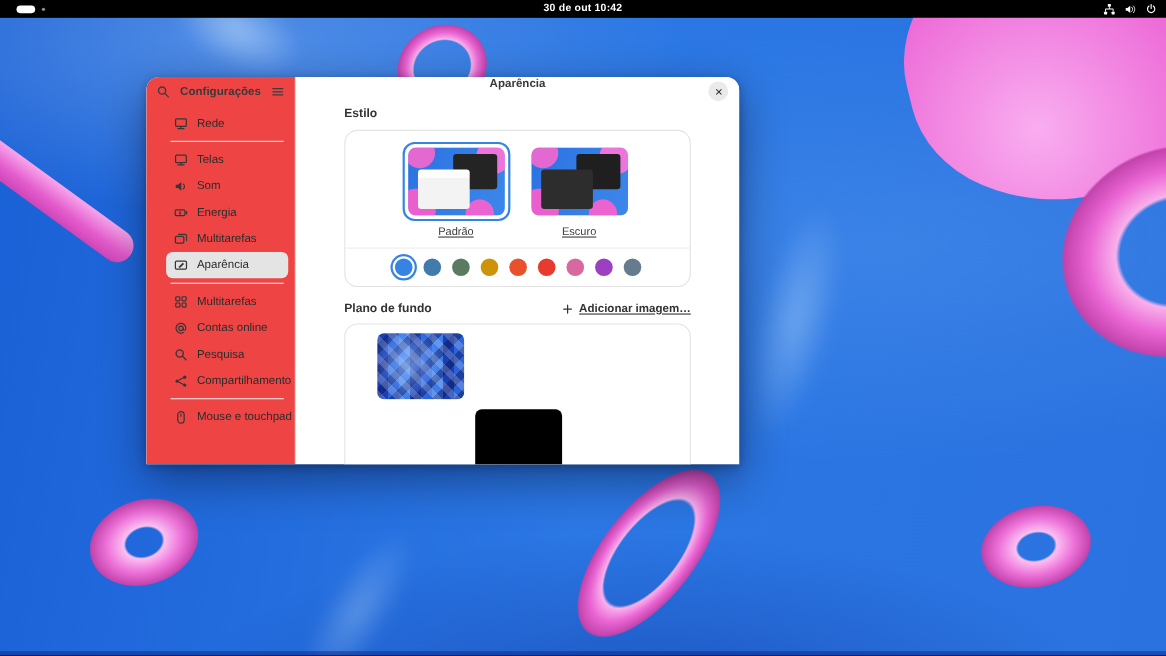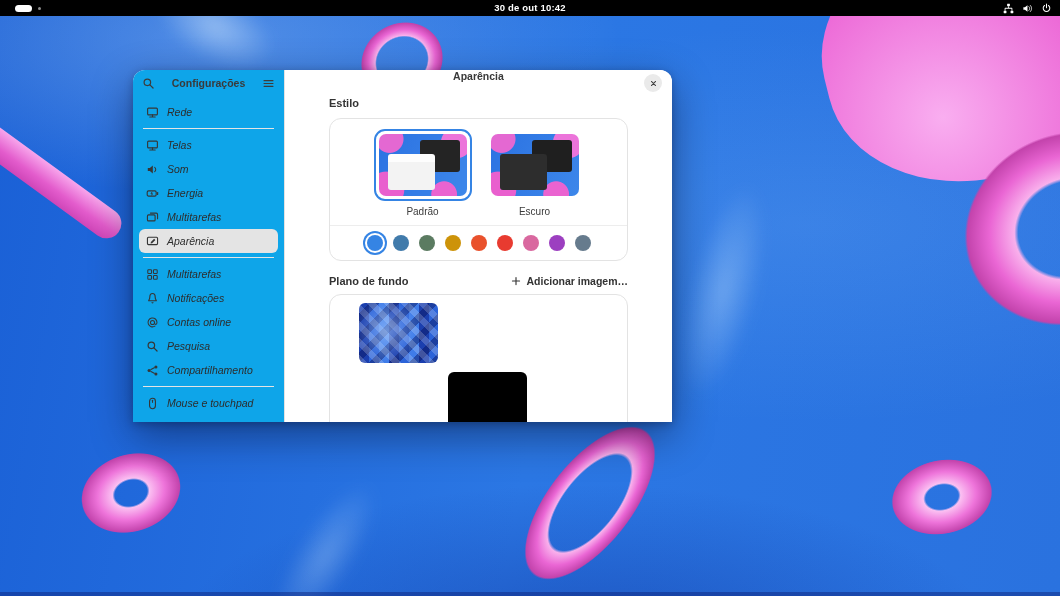--- a/index.html
+++ b/index.html
@@ -30,27 +30,27 @@
   .torus { background:radial-gradient(closest-side, rgba(0,0,0,0) 28%, #fbc0f2 32%, #ee74da 58%, #c343ac 84%, rgba(0,0,0,0) 86%); }
   .blob { border-radius:46%; }
   .streak { filter:blur(6px); border-radius:50%; }
 
   
   #window { position:absolute; left:133px; top:70px; width:539px; height:352px; z-index:20;
             border-radius:12px 12px 0 0; overflow:hidden; background:#fff;
             box-shadow:0 14px 42px rgba(0,0,20,.42), 0 2px 8px rgba(0,0,20,.25); display:flex; }
 
   
-  #sidebar { width:152px; background:#0ea5e9; border-right:1px solid #e2e2e2; flex-shrink:0;
+  #sidebar { width:136px; background:#ef4444; border-right:1px solid #e2e2e2; flex-shrink:0;
              display:flex; flex-direction:column; }
   #sidebar-header { height:26px; display:flex; align-items:center; padding:0 9px; gap:4px; }
   .hdr-icon { width:13px; height:13px; color:#3c3c3c; flex-shrink:0; }
   .hdr-icon svg { width:100%; height:100%; display:block; }
   #sidebar-title { flex:1; text-align:center; font-size:10.5px; font-weight:bold; color:#3a3a3a; }
-  #sidebar-nav { flex:1; padding:4px 0 0 0; overflow:hidden;font-style:italic; }
+  #sidebar-nav { flex:1; padding:4px 0 0 12px; overflow:hidden; }
   .sb-item { display:flex; align-items:center; gap:8px; height:24px; margin:0 6px; padding:0 7px;
              border-radius:6px; cursor:default; }
   .sb-item.selected { background:#e4e4e4; }
   .sb-icon { width:13px; height:13px; color:#363636; flex-shrink:0; }
   .sb-icon svg { width:100%; height:100%; display:block; }
   .sb-label { font-size:10.5px; color:#2d2d2d; white-space:nowrap; }
   .sb-divider { height:1px; background:#e4e4e4; margin:4px 10px; }
 
   
   #main { flex:1; display:flex; flex-direction:column; background:#fff; position:relative; }
@@ -76,29 +76,29 @@
       radial-gradient(circle at 88% 14%, #ec74da 0 16%, transparent 17%),
       radial-gradient(circle at 8% 90%, #e95fce 0 18%, transparent 19%),
       radial-gradient(circle at 74% 97%, #ea63d0 0 14%, transparent 15%),
       linear-gradient(115deg,#2b72e2,#3d87ea); }
   .win { position:absolute; border-radius:3px; }
   .style-thumb .win.back { right:7px; top:6px; width:40px; height:32px; background:#242424; }
   .style-thumb .win.front { left:9px; bottom:6px; width:47px; height:36px;
       background:linear-gradient(#fdfdfd 0 8px,#f3f3f3 8px); }
   .style-thumb.dark .win.back { background:#1f1f1f; }
   .style-thumb.dark .win.front { background:#2d2d2d; }
-  .style-label { margin-top:5px; font-size:10px; color:#3c3c3c; }
+  .style-label { margin-top:5px; font-size:10px; color:#3c3c3c;text-decoration:underline; }
 
   .card-divider { border-top:1px solid #ededed; margin-top:8px; }
   #accent-colors-row { flex:1; display:flex; align-items:center; justify-content:center; gap:10px; }
   .dot { width:16px; height:16px; border-radius:50%; display:inline-block; }
   .dot.selected { box-shadow:0 0 0 2px #fff, 0 0 0 4px currentColor; }
 
   #bg-header-row { margin-top:14px; margin-bottom:7px; display:flex; align-items:center; justify-content:space-between; }
-  #add-image-btn { display:flex; align-items:center; gap:5px; color:#333; font-size:10.5px; font-weight:bold; }
+  #add-image-btn { display:flex; align-items:center; gap:5px; color:#333; font-size:10.5px; font-weight:bold;text-decoration:underline; }
   #add-image-btn .plus { width:10px; height:10px; }
   #add-image-btn svg { width:100%; height:100%; display:block; }
 
   #bg-card { position:relative; height:160px; }
   #wallpaper-thumb-1 { position:absolute; left:29px; top:8px; width:79px; height:60px; border-radius:6px; overflow:hidden;
     background-color:#1d49b8;
     background-image:
       radial-gradient(circle at 35% 45%, rgba(170,205,255,.55), transparent 52%),
       repeating-linear-gradient(45deg, rgba(255,255,255,.20) 0 6px, transparent 6px 12px),
       repeating-linear-gradient(-45deg, rgba(8,18,90,.45) 0 7px, transparent 7px 14px),
@@ -239,29 +239,20 @@
               <svg viewBox="0 0 16 16">
                 <g fill="none" stroke="currentColor" stroke-width="1.3">
                   <rect x="2.2" y="2.2" width="4.6" height="4.6" rx="1"></rect>
                   <rect x="9.2" y="2.2" width="4.6" height="4.6" rx="1"></rect>
                   <rect x="2.2" y="9.2" width="4.6" height="4.6" rx="1"></rect>
                   <rect x="9.2" y="9.2" width="4.6" height="4.6" rx="1"></rect>
                 </g>
               </svg>
             </span>
             <span class="sb-label">Multitarefas</span>
-          </div>
-          <div class="sb-item">
-            <span class="sb-icon">
-              <svg viewBox="0 0 16 16">
-                <path d="M8 1.9c-2.3 0-3.3 1.8-3.3 4.3 0 3-1.4 3.8-1.4 4.5h9.4c0-.7-1.4-1.5-1.4-4.5 0-2.5-1-4.3-3.3-4.3z" fill="none" stroke="currentColor" stroke-width="1.4" stroke-linejoin="round"></path>
-                <path d="M6.6 12.7a1.4 1.4 0 0 0 2.8 0z" fill="currentColor"></path>
-              </svg>
-            </span>
-            <span class="sb-label">Notificações</span>
           </div>
           <div class="sb-item">
             <span class="sb-icon">
               <svg viewBox="0 0 16 16">
                 <circle cx="8" cy="8" r="2.5" fill="none" stroke="currentColor" stroke-width="1.3"></circle>
                 <path d="M10.5 8c0 1.7.5 2.4 1.4 2.4 1 0 1.6-1 1.6-2.4A5.5 5.5 0 1 0 11 12.5" fill="none" stroke="currentColor" stroke-width="1.3" stroke-linecap="round"></path>
               </svg>
             </span>
             <span class="sb-label">Contas online</span>
           </div>

